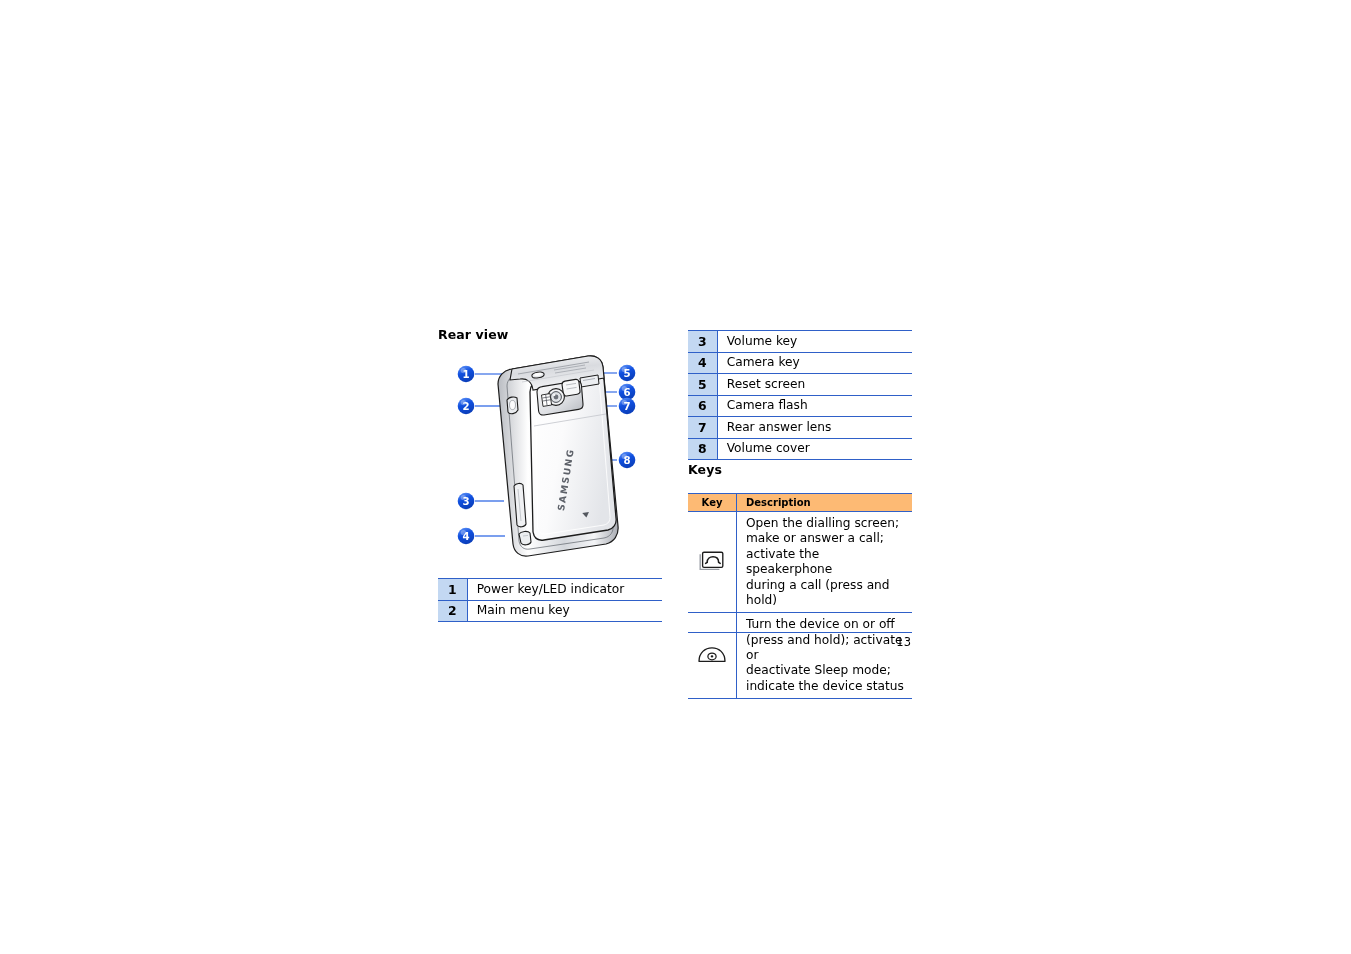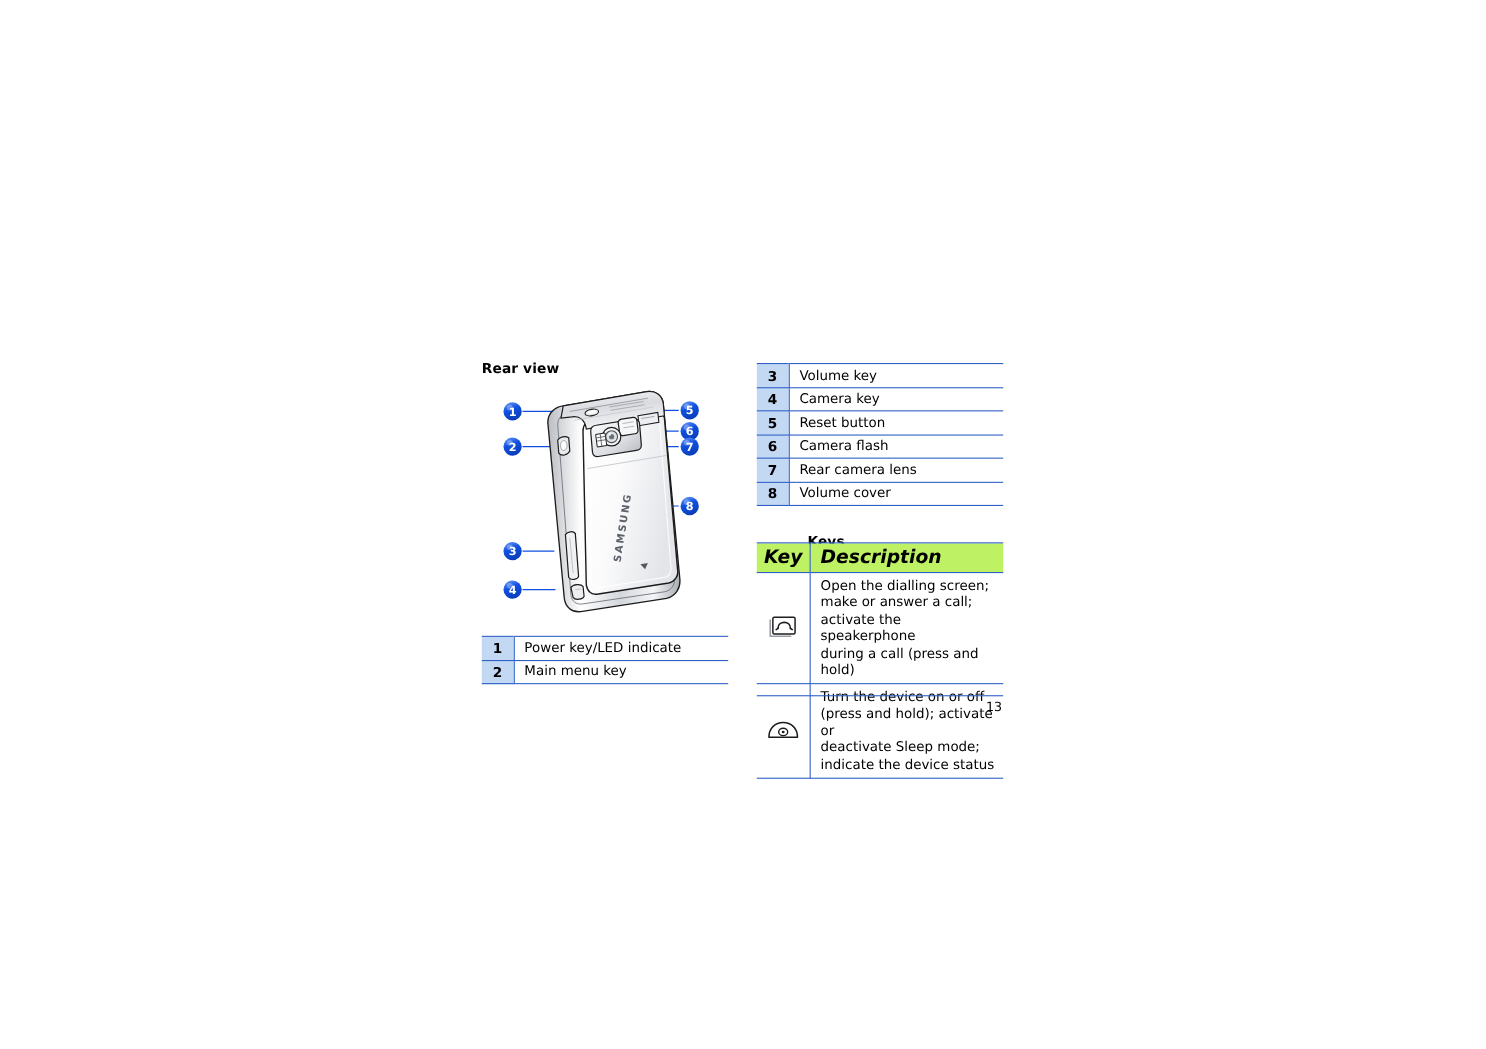--- a/index.html
+++ b/index.html
@@ -26,21 +26,21 @@
   
   .section-heading {
     position: absolute;
     font-size: 12.5px;
     font-weight: bold;
     letter-spacing: 0.1px;
     color: #000;
     white-space: nowrap;
   }
   #rear-view-heading { left: 438px; top: 327px; }
-  #keys-heading      { left: 688px; top: 484px; margin-left: 46px; }
+  #keys-heading      { left: 688px; top: 462px; }
 
   
   .ref-table {
     position: absolute;
     border-collapse: collapse;
     font-size: 12.2px;
     line-height: 1.25;
   }
   .ref-table td, .ref-table th {
     padding: 0;
@@ -77,28 +77,27 @@
   #table-keys {
     position: absolute;
     left: 688px;
     top: 493px;
     width: 224px;
     border-collapse: collapse;
     font-size: 12.2px;
     border-top: 1.4px solid #2f60c8;
   }
   #table-keys th {
-    background: #bef264;
+    background: #fdba74;
     font-weight: bold;
-    font-size: 17px;
+    font-size: 10px;
     text-align: left;
     padding: 3px 0 3px 9px;
     border-bottom: 1.4px solid #2f60c8;
     color: #000;
-    font-style: italic;
   }
   #table-keys th.key-head {
     text-align: center;
     padding-left: 0;
     width: 46px;
     border-right: 1.4px solid #2f60c8;
   }
   #table-keys td.key-icon-cell {
     width: 46px;
     text-align: center;
@@ -386,50 +385,50 @@
           <text x="189" y="115.8" text-anchor="middle" font-size="10.2" font-weight="bold" font-family="'DejaVu Sans','Liberation Sans',sans-serif" fill="#ffffff">8</text>
         </g>
       </g>
     </svg>
   </div>
 
   <table class="ref-table topline" id="table-rear-left">
     <tbody>
       <tr>
         <td class="num-cell">1</td>
-        <td class="desc-cell">Power key/LED indicate</td>
+        <td class="desc-cell">Power key/LED indicator</td>
       </tr>
       <tr>
         <td class="num-cell">2</td>
         <td class="desc-cell">Main menu key</td>
       </tr>
     </tbody>
   </table>
 
   <table class="ref-table topline" id="table-rear-right">
     <tbody>
       <tr>
         <td class="num-cell">3</td>
         <td class="desc-cell">Volume key</td>
       </tr>
       <tr>
         <td class="num-cell">4</td>
         <td class="desc-cell">Camera key</td>
       </tr>
       <tr>
         <td class="num-cell">5</td>
-        <td class="desc-cell">Reset button</td>
+        <td class="desc-cell">Reset screen</td>
       </tr>
       <tr>
         <td class="num-cell">6</td>
         <td class="desc-cell">Camera flash</td>
       </tr>
       <tr>
         <td class="num-cell">7</td>
-        <td class="desc-cell">Rear camera lens</td>
+        <td class="desc-cell">Rear answer lens</td>
       </tr>
       <tr>
         <td class="num-cell">8</td>
         <td class="desc-cell">Volume cover</td>
       </tr>
     </tbody>
   </table>
 
   <div class="section-heading" id="keys-heading">Keys</div>
 

